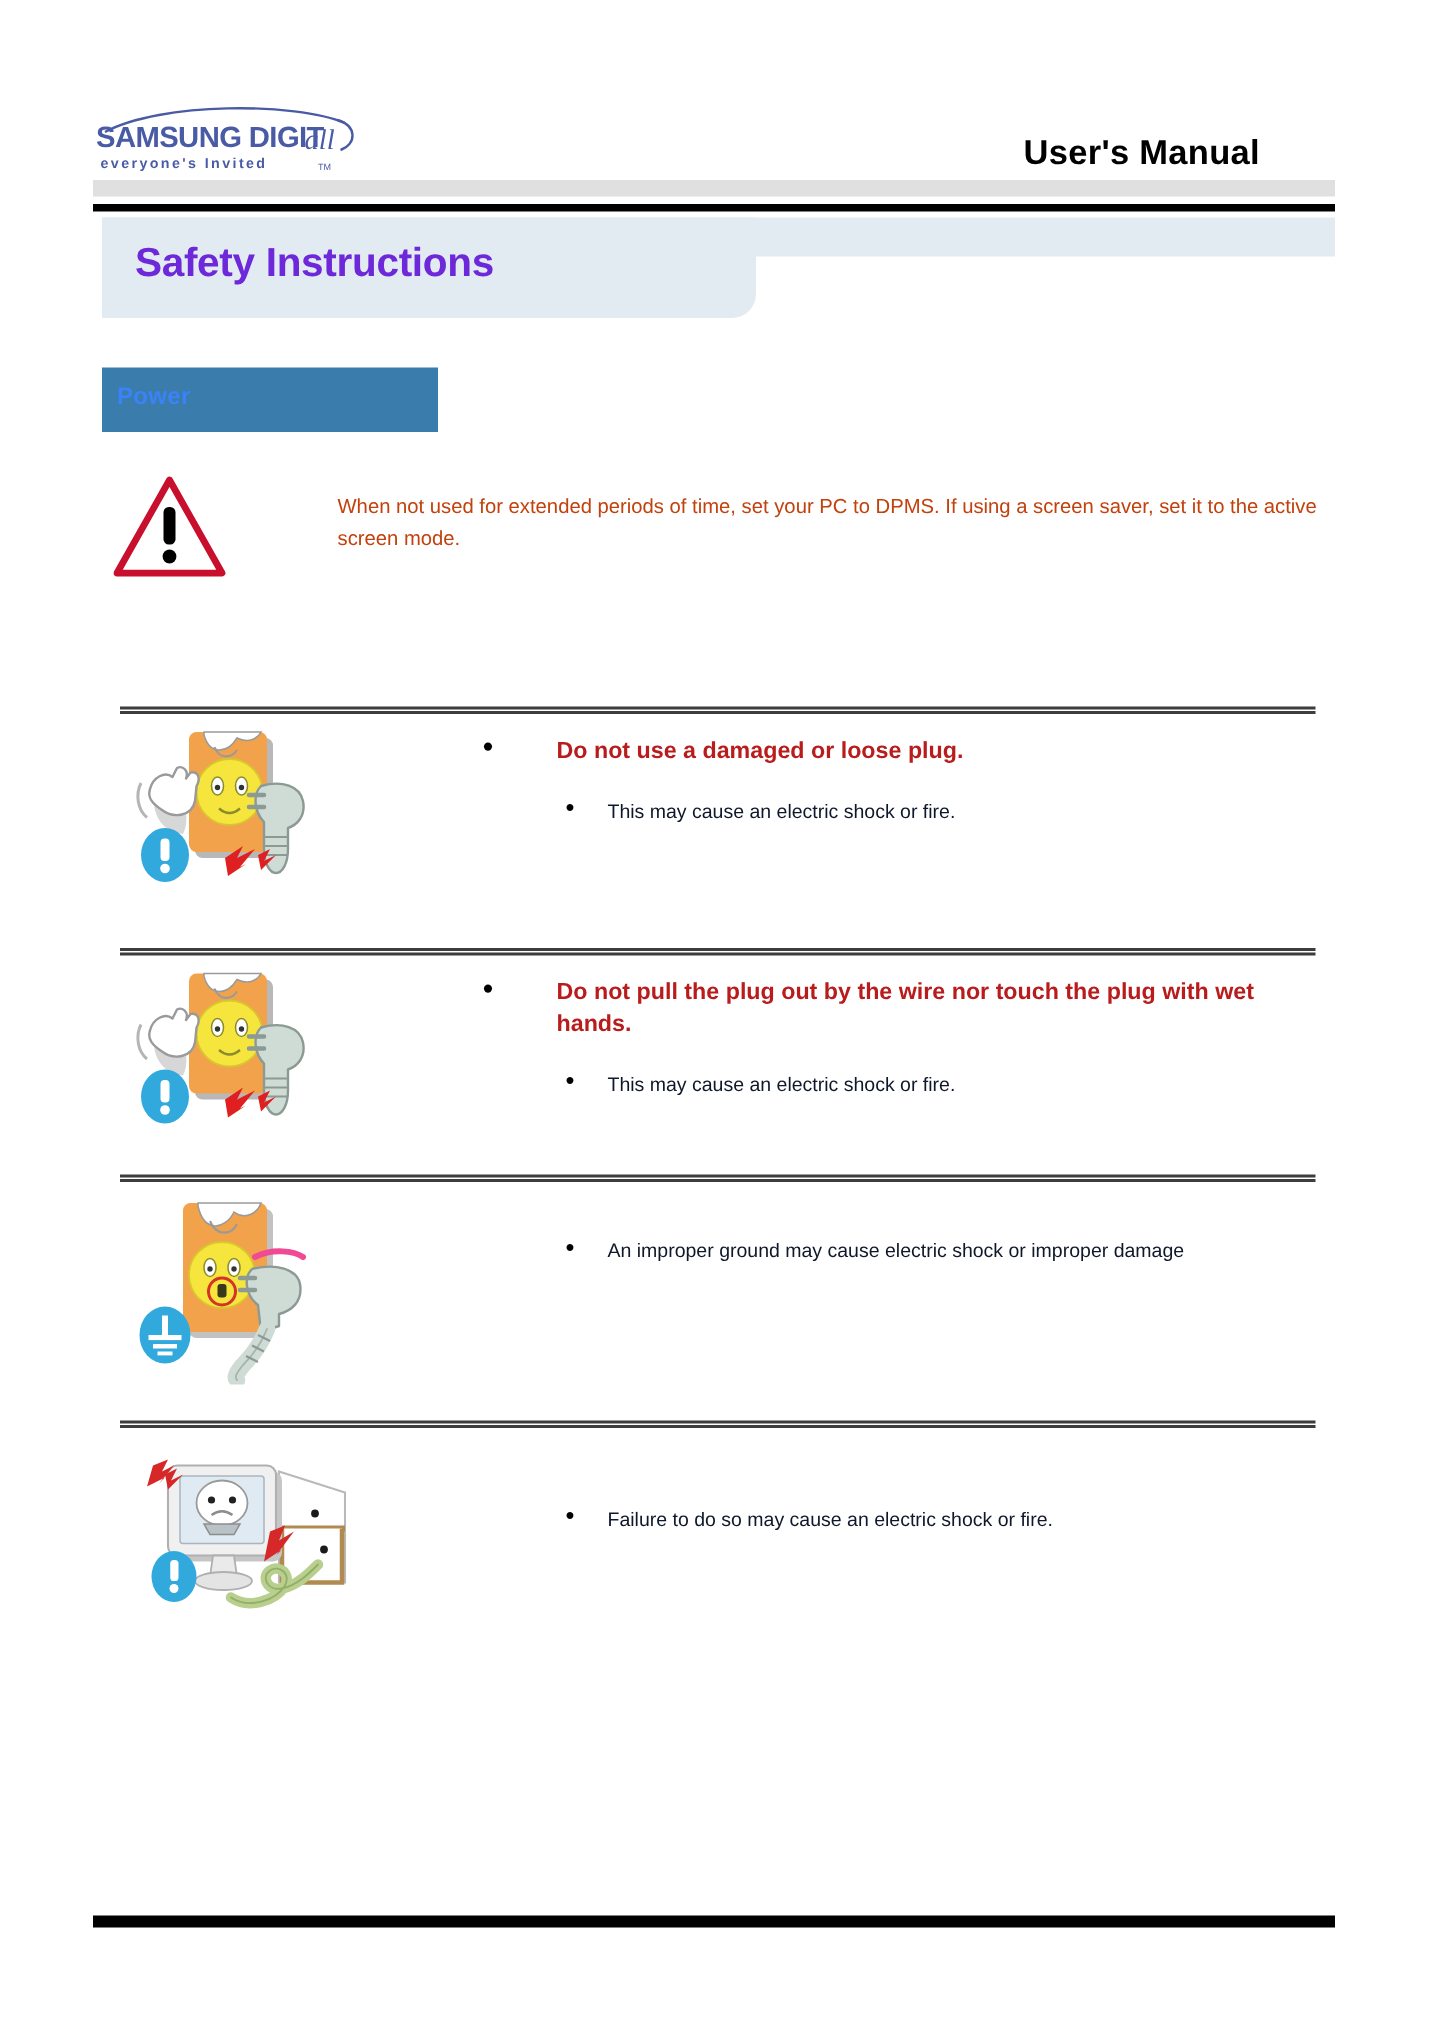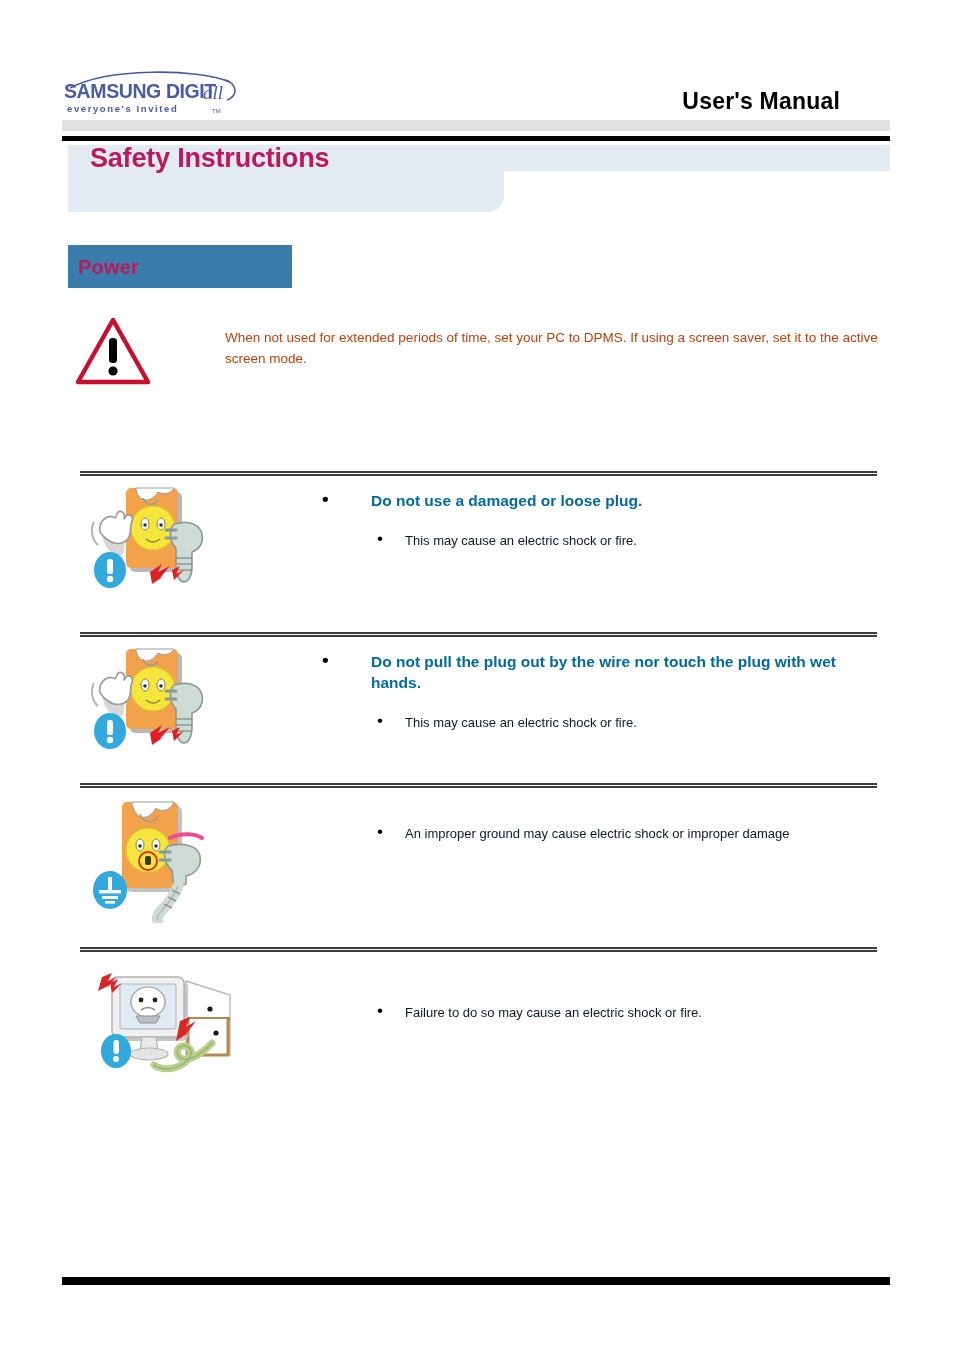--- a/index.html
+++ b/index.html
@@ -82,44 +82,44 @@
     left: 68px;
     top: 145px;
     width: 436px;
     height: 67px;
     background: #e2ebf1;
     border-bottom-right-radius: 16px;
   }
   .title-text {
     position: absolute;
     left: 90px;
-    top: 143px;
+    top: 160px;
     font-size: 27px;
     font-weight: bold;
-    color: #be185d;
+    color: #6d28d9;
     letter-spacing: -0.2px;
     white-space: nowrap;
   }
 
   
   .power-box {
     position: absolute;
     left: 68px;
     top: 245px;
     width: 224px;
     height: 43px;
     background: #3a7cab;
   }
   .power-label {
     position: absolute;
     left: 78px;
     top: 256px;
-    font-size: 20px;
+    font-size: 16px;
     font-weight: bold;
-    color: #be185d;
+    color: #3b82f6;
     letter-spacing: 0.2px;
   }
 
   
   .warn-icon {
     position: absolute;
     left: 75px;
     top: 316px;
     width: 76px;
     height: 70px;
@@ -171,21 +171,21 @@
     left: 233px;
     top: 14px;
     width: 560px;
   }
   .bullet-main {
     position: relative;
     padding-left: 58px;
     font-size: 15.5px;
     font-weight: bold;
     line-height: 21px;
-    color: #0369a1;
+    color: #b91c1c;
   }
   .bullet-main::before {
     content: "\2022";
     position: absolute;
     left: 9px;
     top: -2px;
     font-size: 19px;
     line-height: 21px;
     color: #000;
   }

